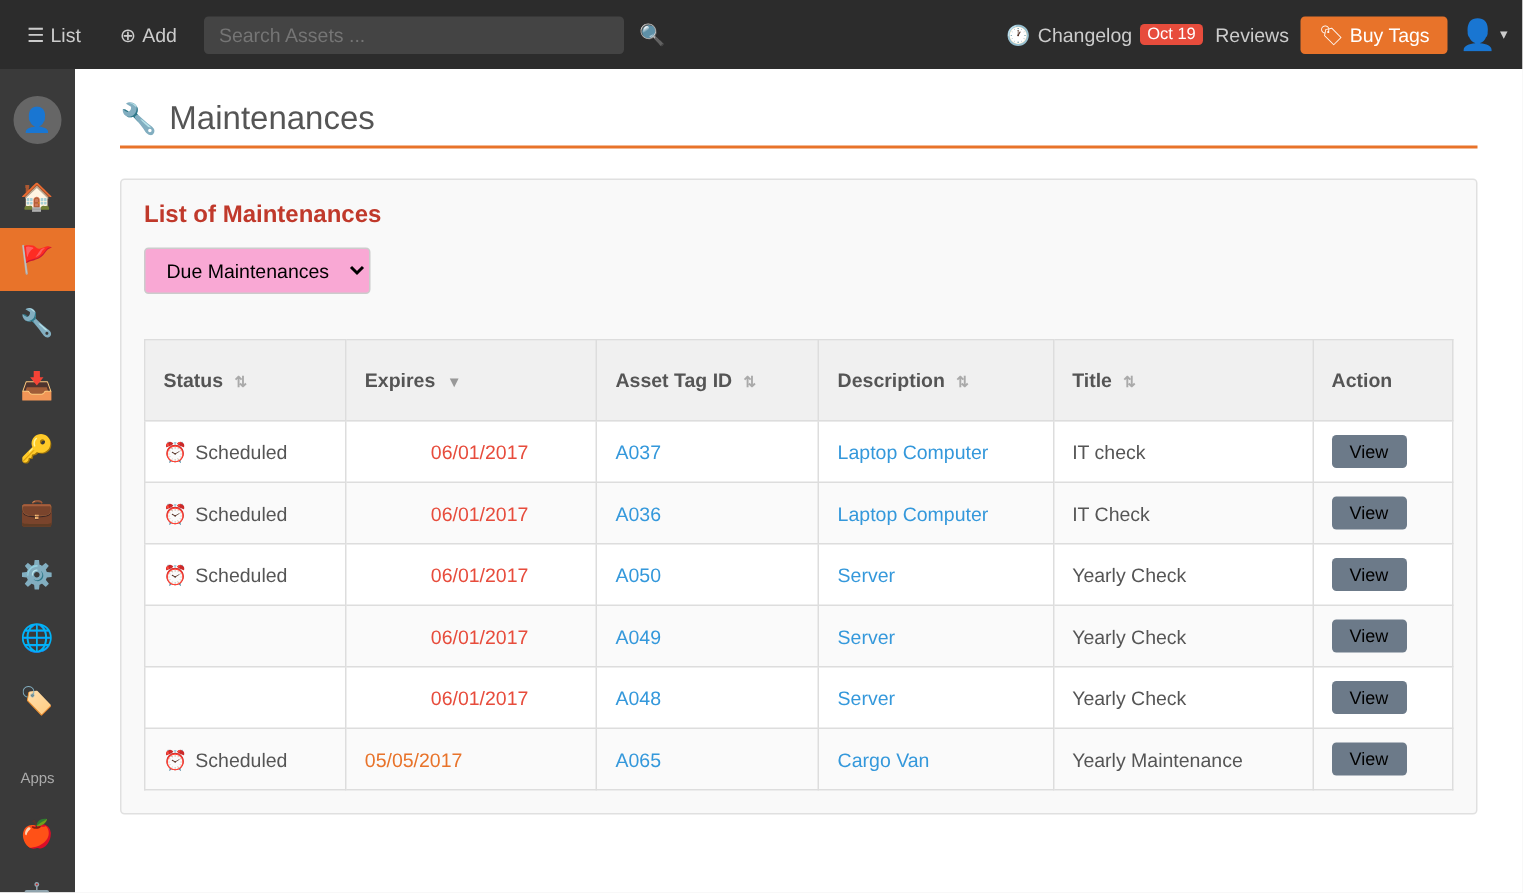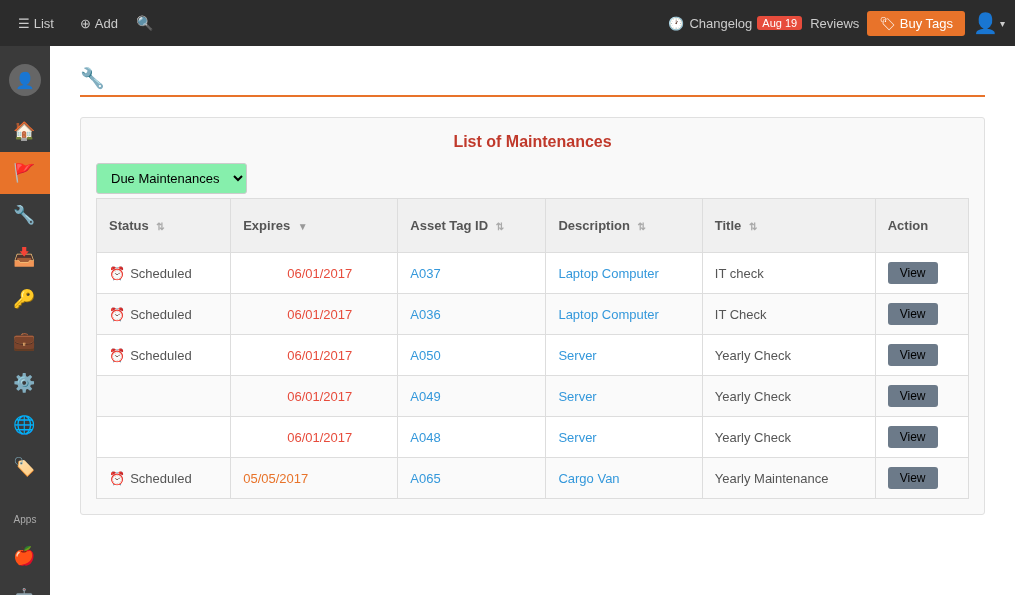--- a/index.html
+++ b/index.html
@@ -181,29 +181,28 @@
       background: #f9f9f9;
       border: 1px solid #e0e0e0;
       border-radius: 3px;
       padding: 15px;
     }
     .list-title {
       color: #c0392b;
       font-size: 16px;
       font-weight: bold;
       margin-bottom: 12px;
-      text-align: center;
     }
     .filter-select {
       padding: 6px 10px;
       border: 1px solid #ccc;
       border-radius: 3px;
-      background: #86efac;
-      font-size: 13px;
-      margin-bottom: 4px;
+      background: #f9a8d4;
+      font-size: 13px;
+      margin-bottom: 30px;
       cursor: pointer;
     }
 
     
     table {
       width: 100%;
       border-collapse: collapse;
       background: #fff;
     }
     thead tr {
@@ -252,27 +251,28 @@
 
 <nav class="top-nav">
   <a class="nav-link">
     <span>☰</span>
     <span>List</span>
   </a>
   <a class="nav-link">
     <span>⊕</span>
     <span>Add</span>
   </a>
+  <input class="search-bar" type="text" placeholder="Search Assets ..." style="">
   <button class="search-icon-btn">🔍</button>
 
   <div class="nav-right">
     <button class="changelog-btn">
       <span>🕐</span>
       <span>Changelog</span>
-      <span class="badge-red">Aug 19</span>
+      <span class="badge-red">Oct 19</span>
     </button>
     <button class="reviews-btn">
       <span>Reviews</span>
     </button>
     <button class="buy-tags-btn">
       <span>🏷</span>
       <span>Buy Tags</span>
     </button>
     <button class="user-btn">
       <span>👤</span>
@@ -325,20 +325,21 @@
       </div>
       <div class="sidebar-item">
         <span>🤖</span>
       </div>
     </div>
   </aside>
 
   <main class="content">
     <div class="page-title">
       <span class="wrench-icon">🔧</span>
+      <h1 style="font-size:22px; font-weight:normal; color:#555;">Maintenances</h1>
     </div>
     <hr class="title-underline">
 
     <div class="list-section">
       <div class="list-title">List of Maintenances</div>
 
       <select class="filter-select">
         <option>Due Maintenances</option>
         <option>All Maintenances</option>
         <option>Overdue</option>

